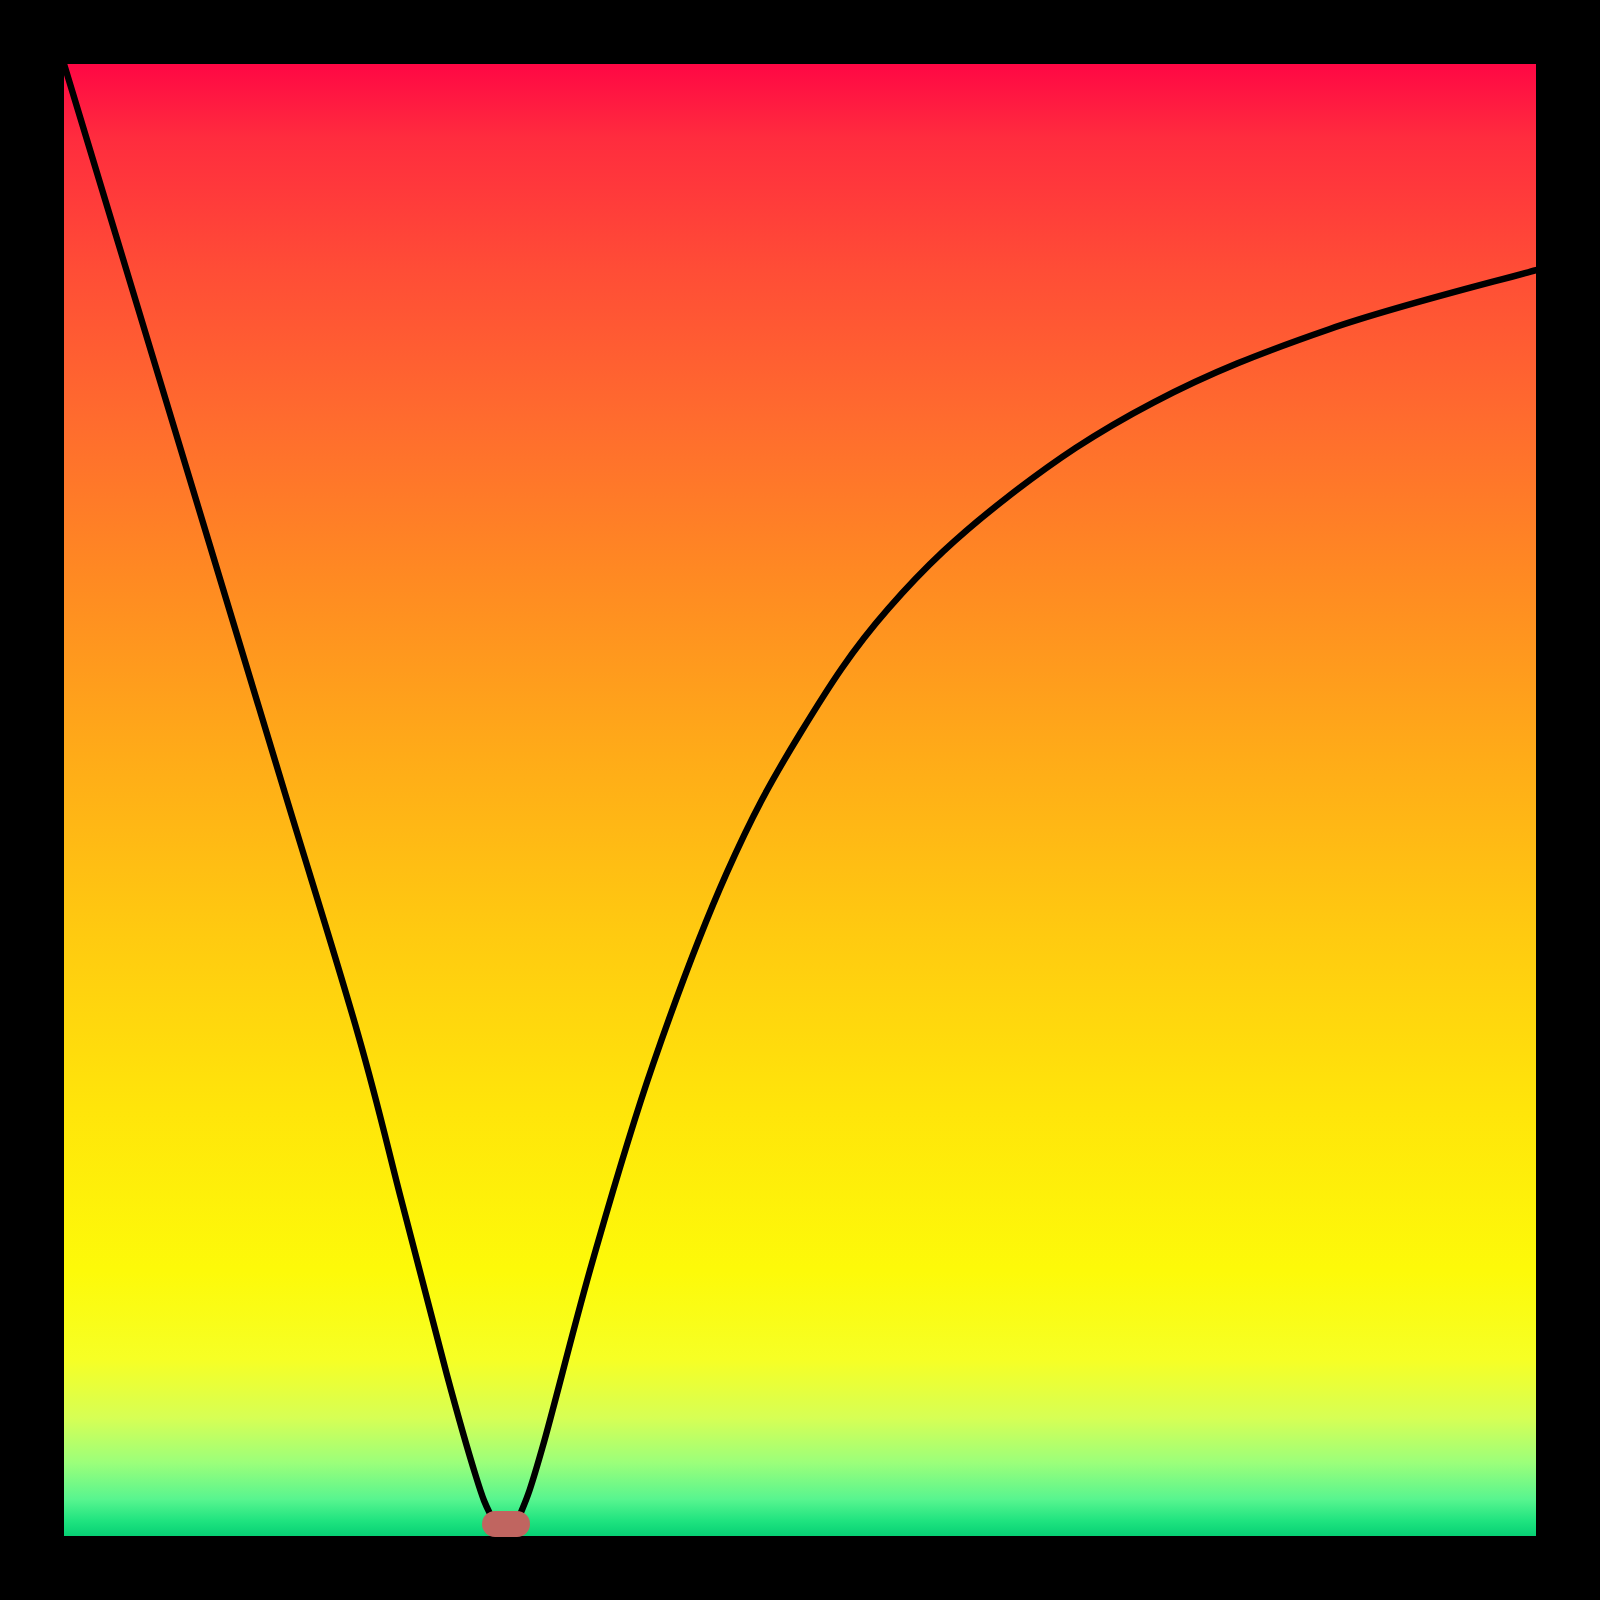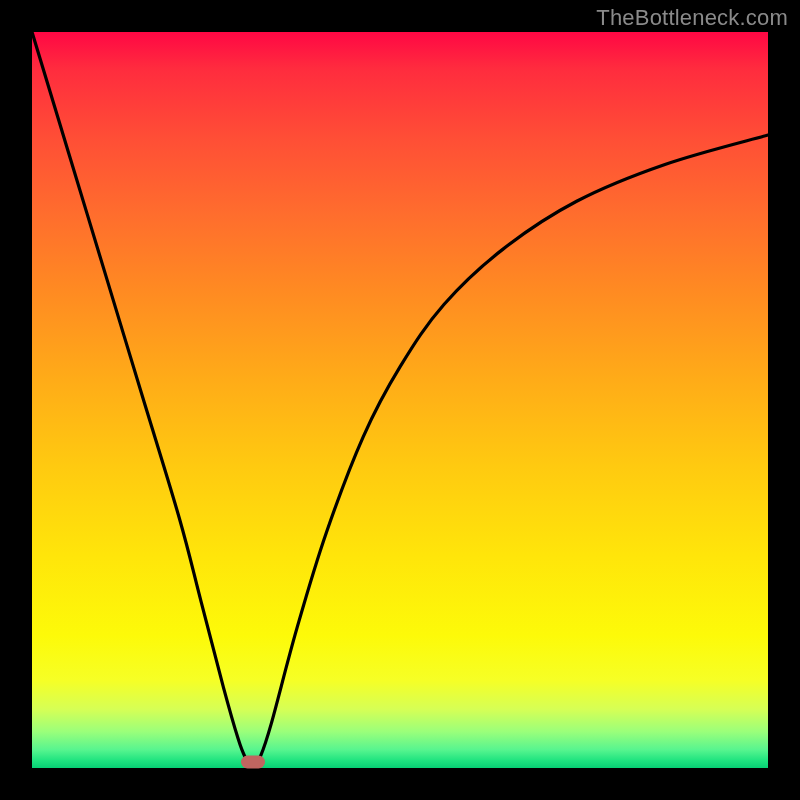--- a/index.html
+++ b/index.html
@@ -79,14 +79,13 @@
 
   <div class="plot-area">
 
     <svg class="curve" viewBox="0 0 736 736" preserveAspectRatio="none">
       <path id="curve-path" fill="none" stroke="#000" stroke-width="3.2" stroke-linejoin="round" stroke-linecap="round" d="M 0.00 0.00 C 6.62 21.86, 23.55 77.72, 36.80 121.44 C 50.05 165.16, 60.35 199.16, 73.60 242.88 C 86.85 286.60, 97.15 320.60, 110.40 364.32 C 123.65 408.04, 136.60 448.67, 147.20 485.76 C 157.80 522.85, 161.33 539.93, 169.28 570.40 C 177.23 600.87, 184.74 630.53, 191.36 655.04 C 197.98 679.55, 202.11 693.84, 206.08 706.56 C 210.05 719.28, 210.79 720.40, 213.44 725.70 C 216.09 731.00, 218.15 736.13, 220.80 736.00 C 223.45 735.87, 224.85 732.91, 228.16 724.96 C 231.47 717.01, 232.58 715.02, 239.20 691.84 C 245.82 668.66, 255.02 630.60, 264.96 596.16 C 274.90 561.72, 282.48 534.92, 294.40 500.48 C 306.32 466.04, 317.95 434.61, 331.20 404.80 C 344.45 374.99, 353.43 358.73, 368.00 334.88 C 382.57 311.03, 393.61 293.52, 412.16 272.32 C 430.71 251.12, 447.19 235.67, 471.04 217.12 C 494.89 198.57, 515.49 184.52, 544.64 169.28 C 573.79 154.04, 598.52 144.40, 632.96 132.48 C 667.40 120.56, 717.45 108.34, 736.00 103.04"></path>
     </svg>
 
     <div class="marker" id="min-marker" style="left: 220.8px; top: 730px;"></div>
   </div>
 
-  <div class="watermark">TheBottleneck.com</div>
 </div>
 
 </body></html>

